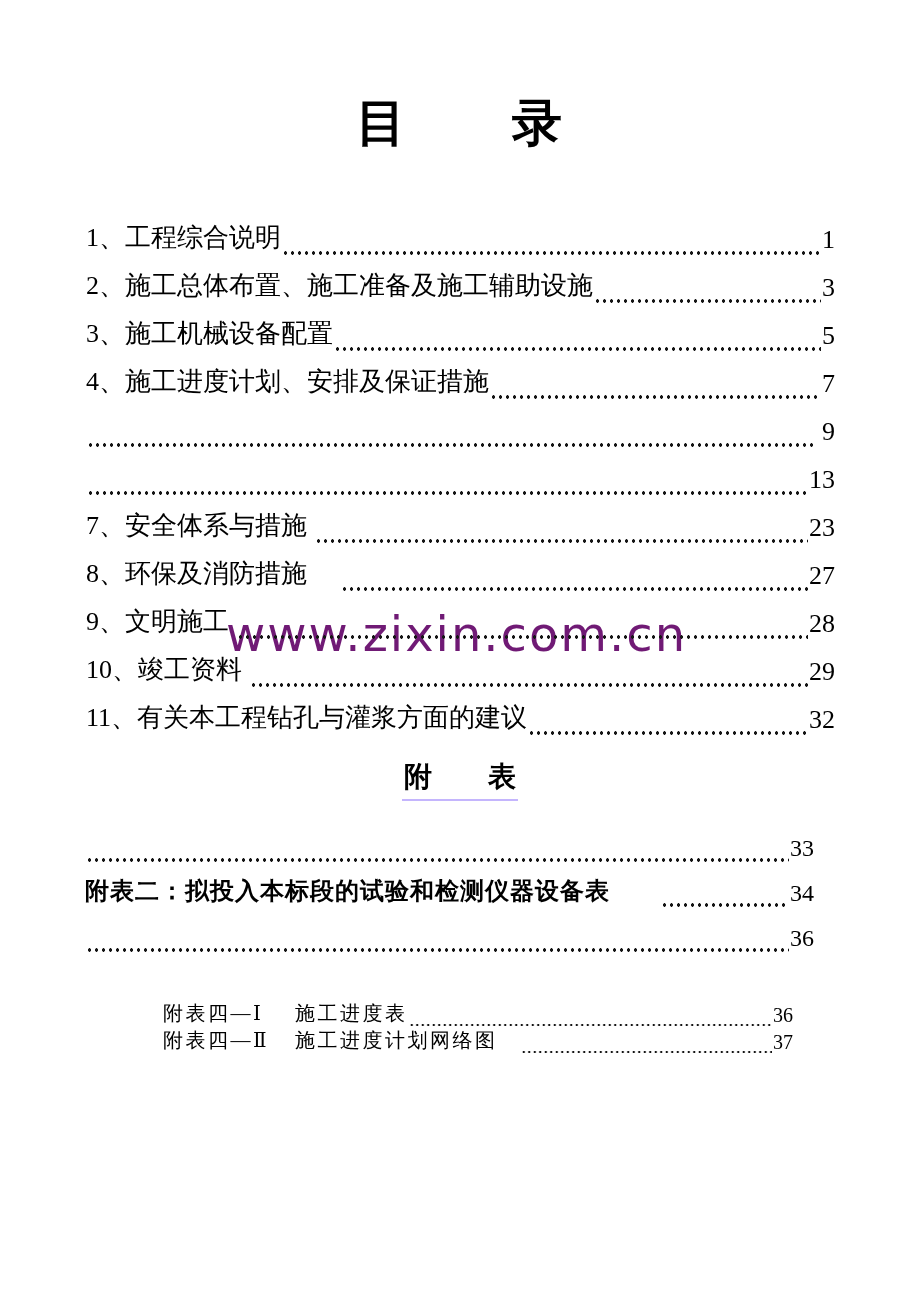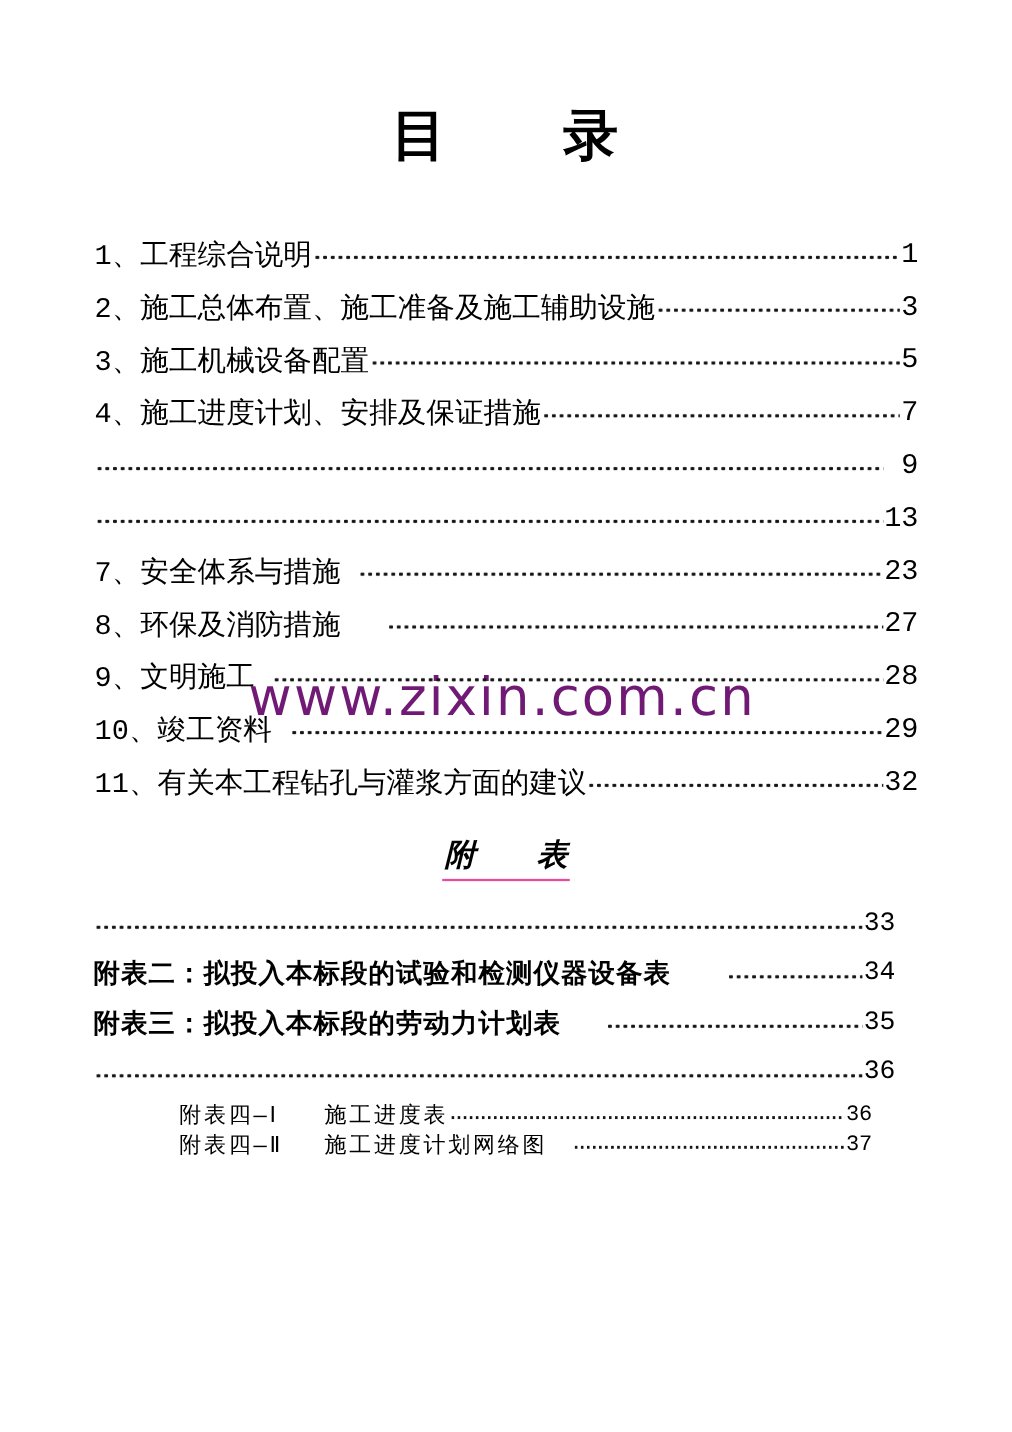--- a/index.html
+++ b/index.html
@@ -32,24 +32,23 @@
     text-align: center;
     font-size: 50px;
     font-weight: bold;
     white-space: pre;
     letter-spacing: 2px;
   }
 
   .toc { left: 86px; right: 85px; top: 207px; }
   .toc-row {
     display: flex;
-    align-items: center;
+    align-items: flex-end;
     height: 48px;
     font-size: 26px;
-    font-family: Liberation Mono, monospace;
   }
   .toc-label { white-space: pre; flex: none; }
   .toc-page  { white-space: pre; flex: none; }
 
   .leader {
     flex: 1 1 auto;
     height: 10px;
     transform: translateY(3px);
     background-image: radial-gradient(circle, #151515 1.55px, rgba(0,0,0,0) 1.9px);
     background-size: 7px 10px;
@@ -60,23 +59,22 @@
 
   .appendix-heading {
     left: 0; right: 0; top: 758px;
     text-align: center;
     font-size: 28px;
     font-weight: bold;
   }
   .appendix-heading .heading-text {
     display: inline-block;
     white-space: pre;
-    border-bottom: 2px solid #ec4899;
+    border-bottom: 2px solid #c4b5fd;
     padding: 0 2px 3px 2px;
-    font-style: italic;
   }
 
   .appendix { left: 85px; right: 106px; top: 817px; }
   .appendix .toc-row { height: 45px; font-size: 24px; }
   .appendix .toc-label { font-weight: bold; letter-spacing: 1px; }
 
   .appendix-sub { left: 163px; right: 127px; top: 1000px; }
   .appendix-sub .toc-row { height: 27px; font-size: 20px; }
   .appendix-sub .sub-label {
     flex: none; width: 132px;
@@ -172,25 +170,20 @@
     <span class="leader"></span>
     <span class="toc-page">33</span>
   </div>
 
   <div class="toc-row">
     <span class="toc-label">附表二：拟投入本标段的试验和检测仪器设备表　　</span>
     <span class="leader"></span>
     <span class="toc-page">34</span>
   </div>
 
-  <div class="toc-row">
-    <span class="toc-label">附表三：拟投入本标段的劳动力计划表 　</span>
-    <span class="leader"></span>
-    <span class="toc-page">35</span>
-  </div>
 
   <div class="toc-row">
     <span class="leader"></span>
     <span class="toc-page">36</span>
   </div>
 </div>
 
 <div class="layer appendix-sub" id="appendix-sub-list">
   <div class="toc-row">
     <span class="sub-label">附表四—Ⅰ</span>

